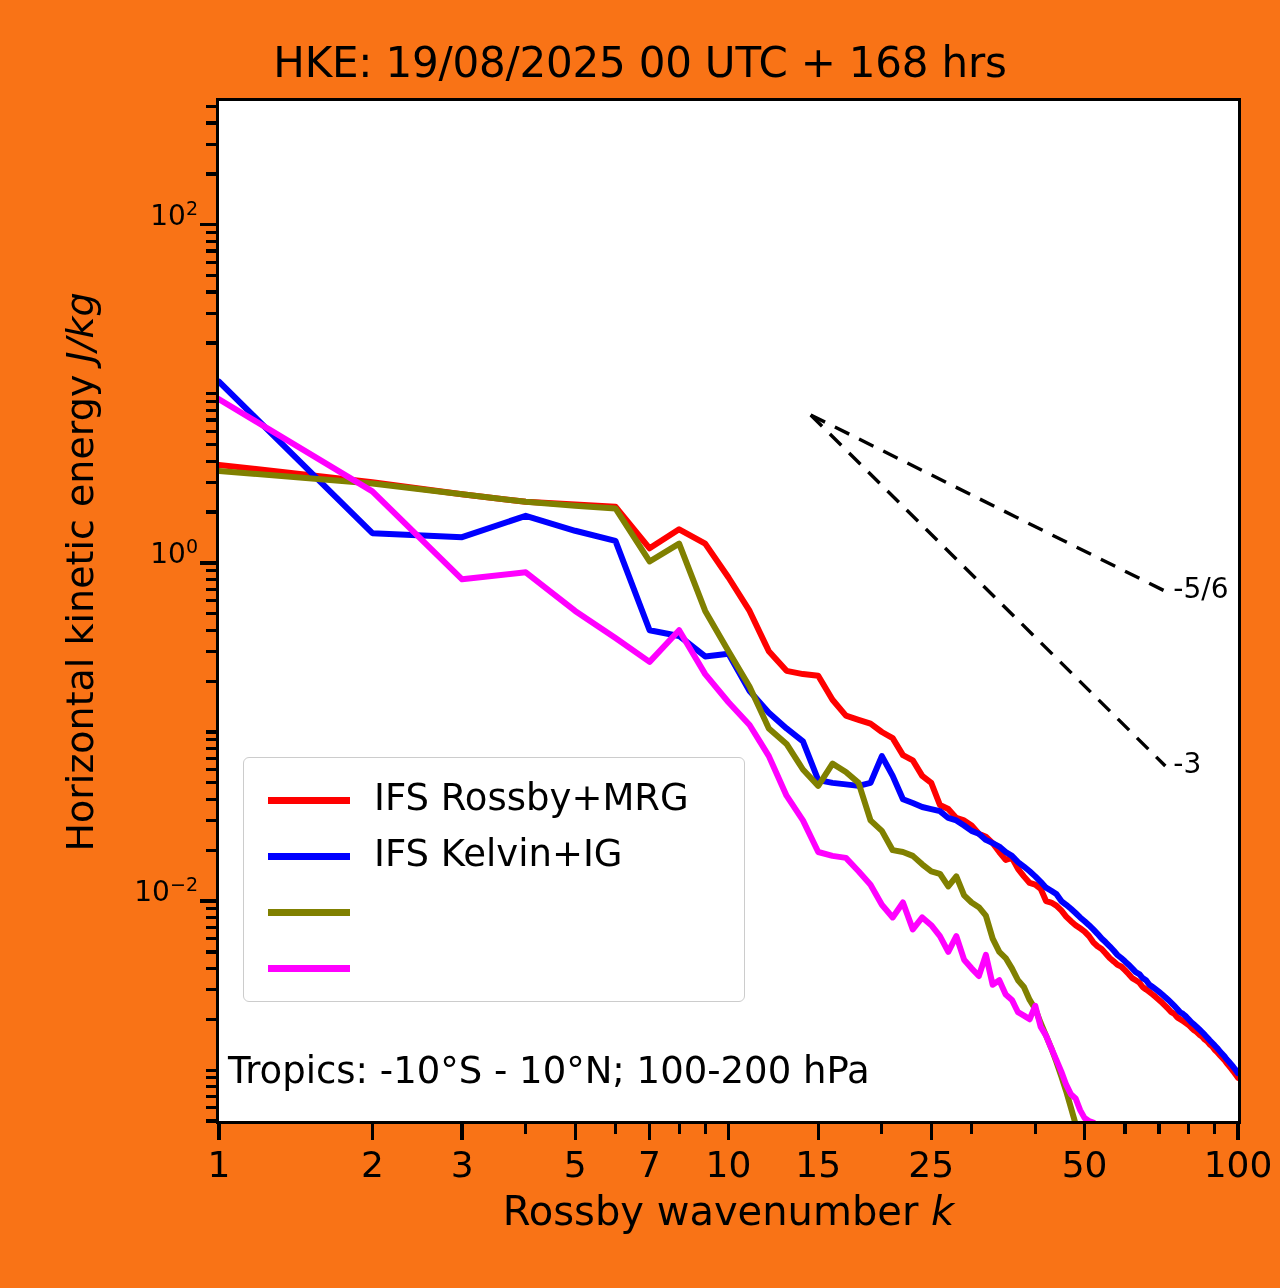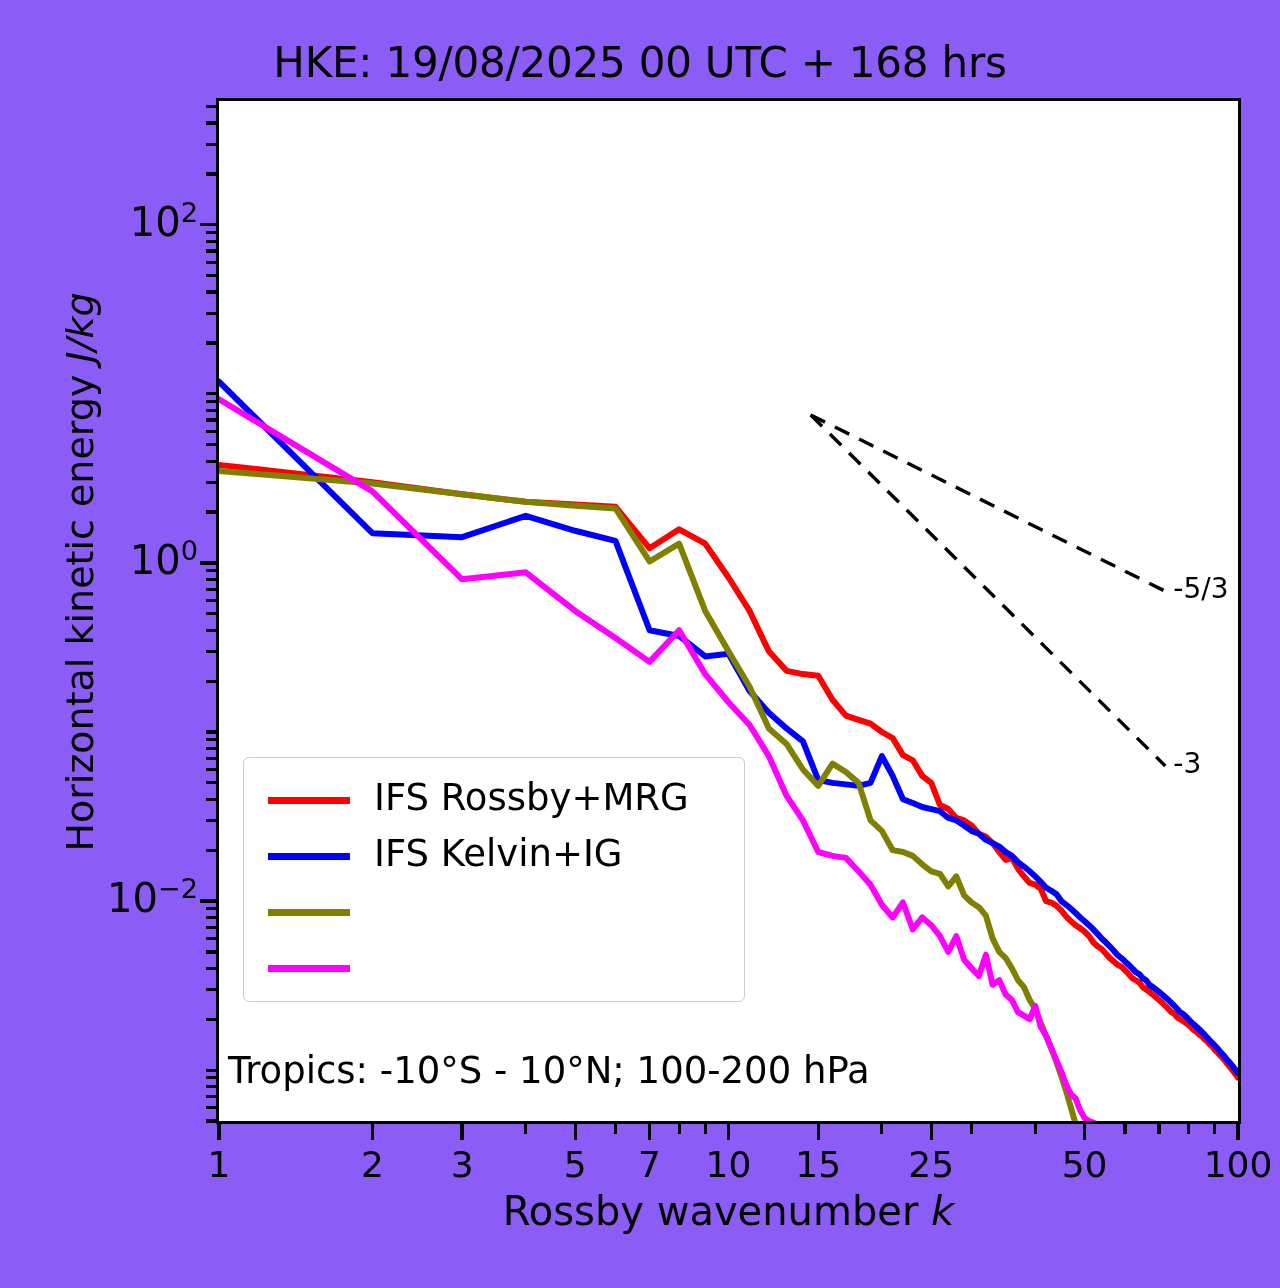--- a/index.html
+++ b/index.html
@@ -10,21 +10,21 @@
   body {
     width: 1280px;
     height: 1288px;
     font-family: "DejaVu Sans", sans-serif;
     overflow: hidden;
   }
   #figure {
     position: relative;
     width: 1280px;
     height: 1288px;
-    background: #8b5cf6;
+    background: #f97316;
   }
   #chart-title {
     position: absolute;
     left: 0;
     top: 38px;
     width: 1280px;
     text-align: center;
     font-size: 42px;
     color: #000000;
     font-family: "DejaVu Sans", sans-serif;
@@ -65,21 +65,21 @@
     top: 1188px;
     width: 1025px;
     text-align: center;
     font-size: 40px;
     color: #000000;
   }
   #xlabel .sym { font-style: italic; }
   .ytick-label {
     position: absolute;
     text-align: right;
-    font-size: 40px;
+    font-size: 28px;
     color: #000000;
     white-space: nowrap;
   }
   .ytick-label sup {
     font-size: 0.68em;
     vertical-align: super;
     line-height: 0;
   }
   .xtick-label {
     position: absolute;
@@ -252,21 +252,21 @@
         </g>
       <g id="series-group">
           <polyline points="0.00,363.92 153.37,381.27 243.09,393.20 306.75,400.78 356.13,403.38 396.47,405.73 430.58,447.33 460.12,428.35 486.19,442.67 509.50,476.50 530.59,509.95 549.84,550.33 567.55,569.84 583.95,573.10 599.22,574.79 613.50,598.81 626.91,614.61 639.56,618.84 651.52,622.67 662.87,630.99 673.67,637.11 683.96,654.10 693.80,659.31 703.22,674.89 712.25,681.88 720.93,703.99 729.28,708.07 737.33,716.98 745.09,719.39 752.59,724.45 759.85,732.78 766.87,735.77 773.68,742.16 780.29,751.02 786.70,758.96 792.94,756.89 799.00,767.87 804.90,775.35 810.65,781.93 816.25,783.67 821.71,787.90 827.05,800.05 832.25,801.53 837.34,804.59 842.31,809.44 847.18,815.52 851.93,820.20 856.59,824.17 861.15,827.29 865.63,830.56 870.01,835.15 874.30,841.32 878.52,845.29 882.65,848.06 886.71,852.43 890.70,857.06 894.62,860.33 898.47,863.74 902.25,865.51 905.97,869.18 909.63,873.05 913.22,877.13 916.76,879.26 920.25,881.45 923.68,886.04 927.06,888.45 930.39,890.94 933.66,893.51 936.89,896.18 940.08,898.95 943.22,901.83 946.31,904.83 949.36,907.96 952.37,911.22 955.34,912.91 958.27,916.40 961.17,918.22 964.02,920.08 966.84,921.98 969.62,923.94 972.37,926.77 975.09,929.29 977.77,931.02 980.42,933.69 983.04,935.52 985.63,938.37 988.19,940.32 990.71,943.36 993.21,945.46 995.69,948.72 998.13,950.98 1000.55,953.91 1002.94,956.34 1005.31,958.85 1007.65,962.11 1009.97,964.83 1012.26,967.65 1014.53,970.59 1016.78,973.65 1019.00,976.84" fill="none" stroke="#FF0000" stroke-width="6" stroke-linejoin="round" stroke-linecap="round"></polyline>
           <polyline points="0.00,280.72 153.37,432.16 243.09,436.19 306.75,414.81 356.13,429.76 396.47,439.90 430.58,529.21 460.12,534.93 486.19,555.40 509.50,552.82 530.59,589.90 549.84,611.73 567.55,627.41 583.95,640.38 599.22,679.00 613.50,681.88 626.91,683.37 639.56,684.88 651.52,681.88 662.87,655.11 673.67,674.89 683.96,698.27 693.80,702.03 703.22,706.00 712.25,708.07 720.93,710.20 729.28,716.98 737.33,719.39 745.09,724.45 752.59,729.90 759.85,732.78 766.87,738.90 773.68,742.16 780.29,745.58 786.70,751.02 792.94,754.88 799.00,761.09 804.90,765.54 810.65,770.28 816.25,775.35 821.71,780.79 827.05,786.66 832.25,789.79 837.34,793.05 842.31,800.05 847.18,803.82 851.93,807.79 856.59,811.98 861.15,816.43 865.63,820.20 870.01,824.17 874.30,828.37 878.52,832.82 882.65,837.56 886.71,841.32 890.70,845.29 894.62,849.49 898.47,853.94 902.25,857.06 905.97,860.33 909.63,863.74 913.22,867.33 916.76,871.09 920.25,873.05 923.68,877.13 927.06,879.26 930.39,883.71 933.66,886.04 936.89,888.45 940.08,890.94 943.22,893.51 946.31,896.18 949.36,898.95 952.37,901.83 955.34,904.83 958.27,907.96 961.17,911.22 964.02,912.91 966.84,915.34 969.62,918.22 972.37,921.21 975.09,923.55 977.77,925.95 980.42,928.44 983.04,931.02 985.63,933.69 988.19,936.46 990.71,939.34 993.21,941.83 995.69,944.40 998.13,947.07 1000.55,949.85 1002.94,952.72 1005.31,955.11 1007.65,958.21 1009.97,960.79 1012.26,963.46 1014.53,966.23 1016.78,969.11 1019.00,972.11" fill="none" stroke="#0000FF" stroke-width="6" stroke-linejoin="round" stroke-linecap="round"></polyline>
           <polyline points="0.00,369.95 153.37,382.51 243.09,393.20 306.75,400.78 356.13,404.71 396.47,407.46 430.58,460.48 460.12,442.67 486.19,509.95 509.50,550.33 530.59,585.82 549.84,627.41 567.55,642.92 583.95,668.50 599.22,684.88 613.50,662.62 626.91,670.99 639.56,681.88 651.52,719.39 662.87,729.90 673.67,749.16 683.96,751.02 693.80,754.88 703.22,763.28 712.25,770.28 720.93,772.77 729.28,785.45 737.33,775.35 745.09,794.40 752.59,801.53 759.85,806.17 766.87,814.62 773.68,837.56 780.29,850.94 786.70,857.06 792.94,867.33 799.00,879.26 804.90,886.04 810.65,898.95 816.25,907.96 821.71,921.98 827.05,934.60 832.25,947.07 837.34,960.79 842.31,975.23 847.18,990.23 851.93,1006.61 856.59,1023.00 861.15,1040.15 865.63,1057.51" fill="none" stroke="#808000" stroke-width="6" stroke-linejoin="round" stroke-linecap="round"></polyline>
           <polyline points="0.00,298.20 153.37,390.38 243.09,478.32 306.75,471.32 356.13,509.95 396.47,536.94 430.58,560.84 460.12,529.21 486.19,573.10 509.50,601.22 530.59,623.99 549.84,655.11 567.55,694.68 583.95,719.39 599.22,751.02 613.50,754.88 626.91,756.89 639.56,770.28 651.52,783.67 662.87,803.82 673.67,816.43 683.96,801.53 693.80,828.37 703.22,816.43 712.25,824.17 720.93,835.15 729.28,850.94 737.33,835.15 745.09,858.68 752.59,867.33 759.85,875.06 766.87,853.94 773.68,883.71 780.29,879.26 786.70,893.51 792.94,898.95 799.00,911.22 804.90,914.63 810.65,918.22 816.25,904.83 821.71,925.95 827.05,934.60 832.25,947.07 837.34,958.85 842.31,970.59 847.18,983.68 851.93,993.23 856.59,997.42 861.15,1009.10 865.63,1017.12 870.01,1020.00 874.30,1021.48" fill="none" stroke="#FF00FF" stroke-width="6" stroke-linejoin="round" stroke-linecap="round"></polyline>
         </g>
     </svg>
   </div>
 
-  <div class="slope-label" id="slope-label-0" style="left: 1173.31px; top: 572.249px;">-5/3</div>
+  <div class="slope-label" id="slope-label-0" style="left: 1173.31px; top: 572.249px;">-5/6</div>
   <div class="slope-label" id="slope-label-1" style="left: 1173.31px; top: 746.915px;">-3</div>
 
   <div id="legend-box">
       <div class="legend-row" style="top: 14px;">
         <div class="legend-swatch" style="background: rgb(255, 0, 0);"></div>
         <div class="legend-text">IFS Rossby+MRG</div>
       </div>
       <div class="legend-row" style="top: 70px;">
         <div class="legend-swatch" style="background: rgb(0, 0, 255);"></div>
         <div class="legend-text">IFS Kelvin+IG</div>

